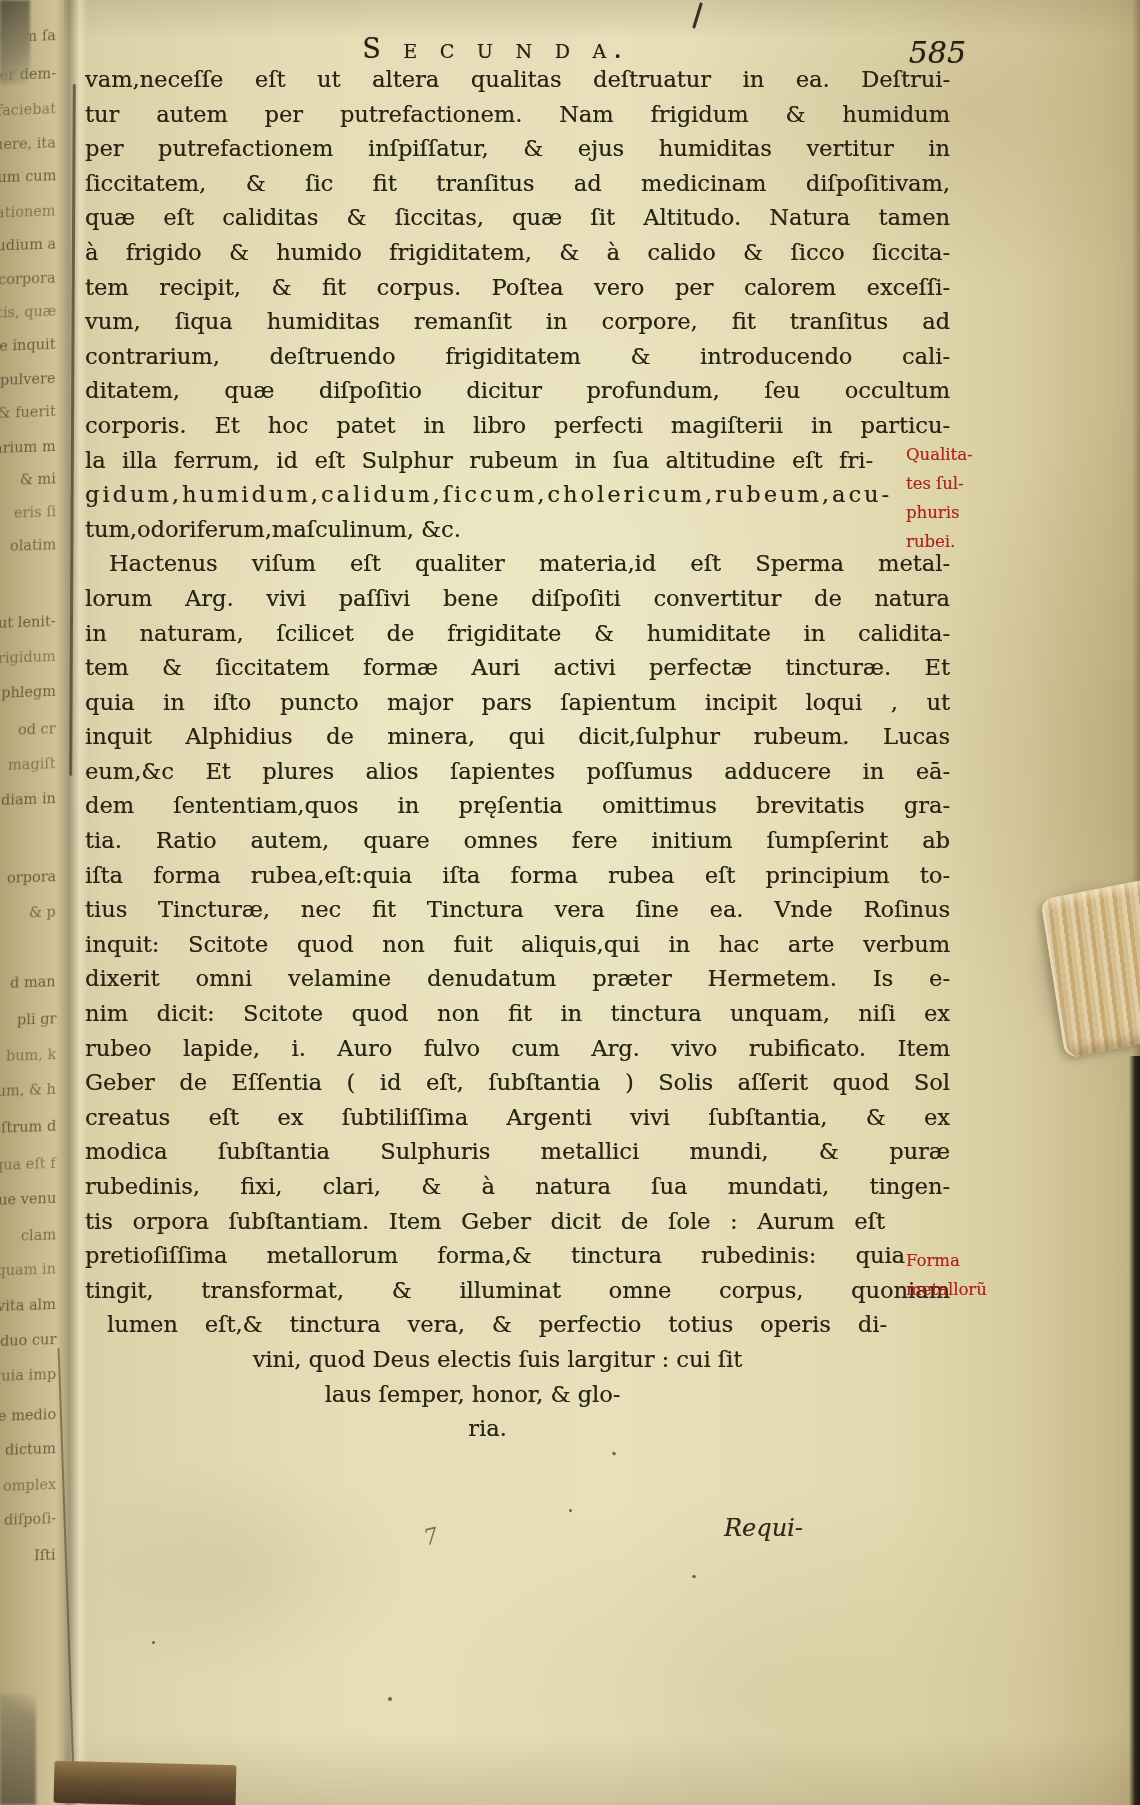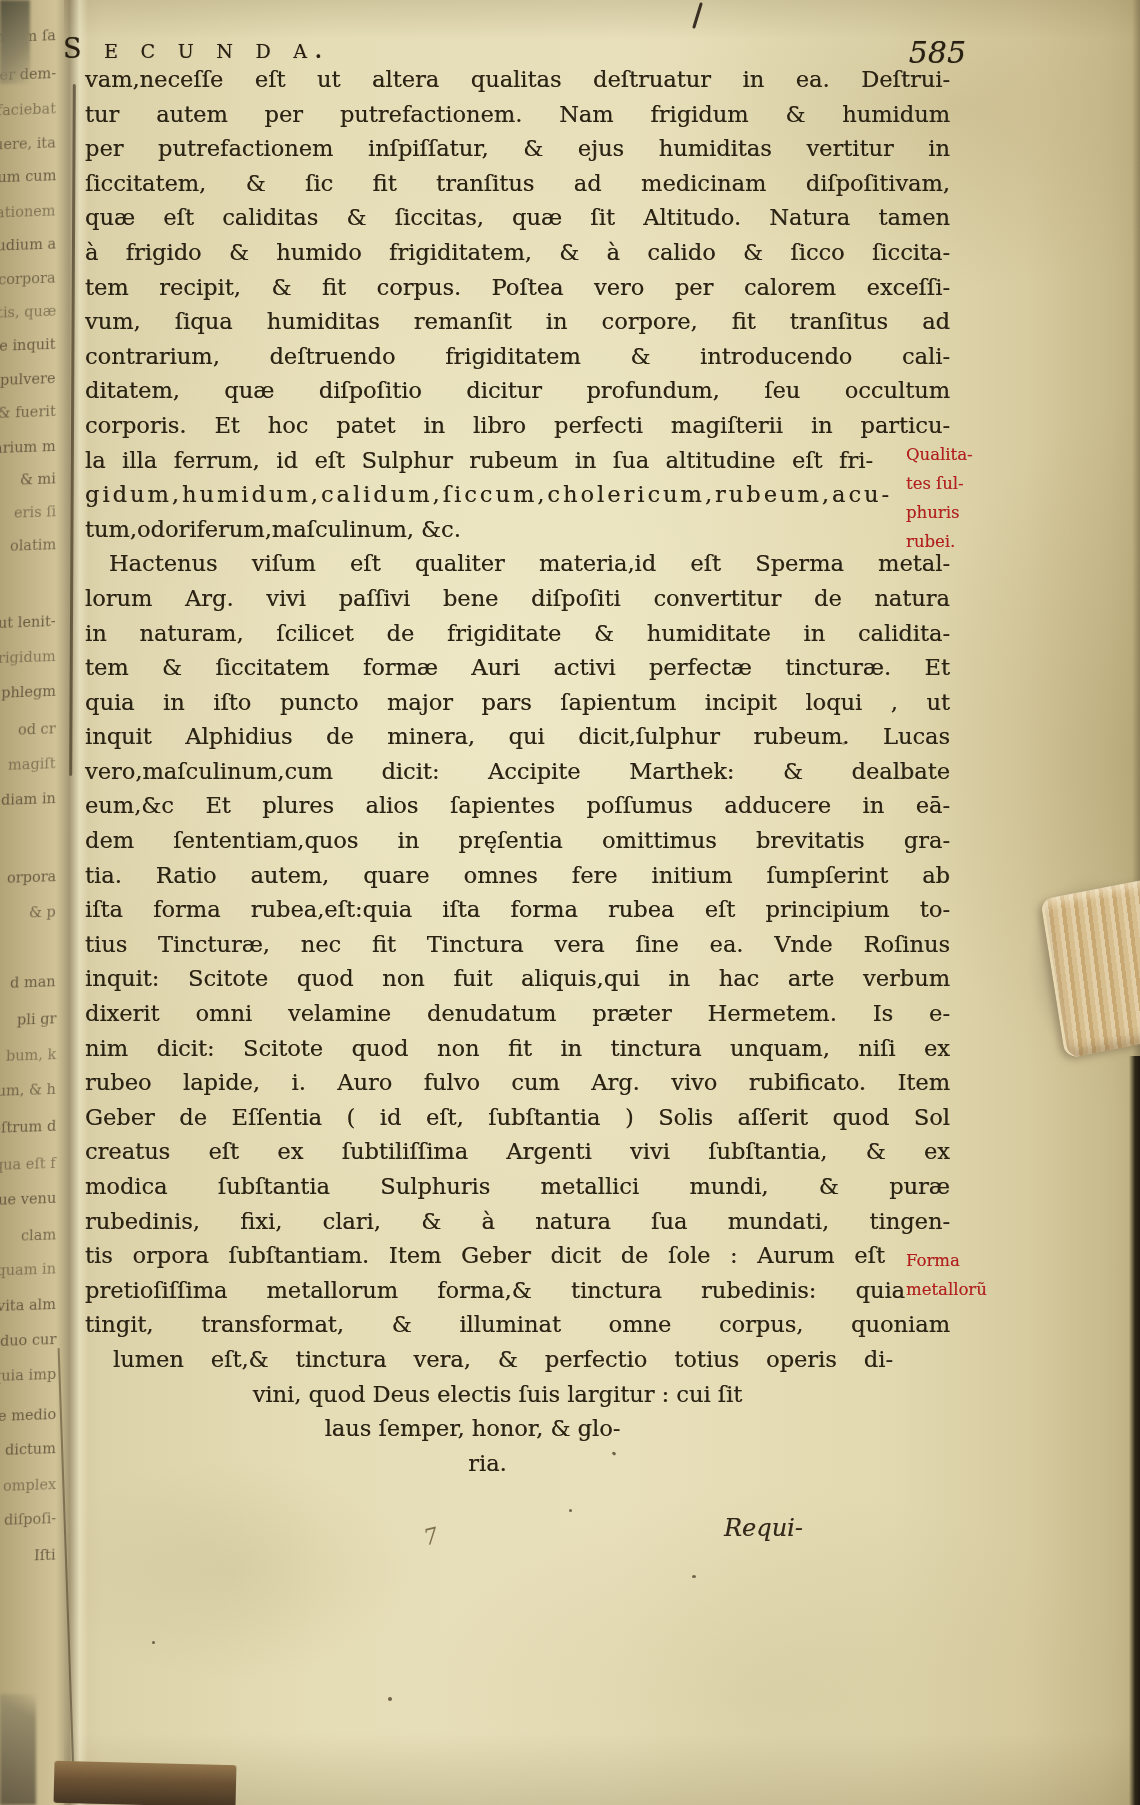--- a/index.html
+++ b/index.html
@@ -47,21 +47,21 @@
   
   .tab-shadow{position:absolute;left:1003px;top:838px;width:175px;height:255px;
     background:radial-gradient(closest-side, rgba(122,112,92,.5), rgba(122,112,92,0) 72%);}
   .bookmark-tab{position:absolute;left:1052px;top:889px;width:100px;height:161px;
     transform:rotate(-9deg) skewY(-2deg);border-radius:12px 0 0 14px;
     border-left:3px solid #e9dab3;
     background:repeating-linear-gradient(92deg,#e1cea6 0 4px,#c8a873 4px 8px,#d7be8f 8px 13px);
     box-shadow:-4px 2px 7px rgba(125,110,82,.55), inset 0 6px 8px rgba(255,248,225,.5), inset 0 -8px 10px rgba(120,95,60,.35);}
   
   .header-row{position:absolute;left:85px;top:33px;width:865px;height:36px;color:#271f12;}
-  .title{position:absolute;left:0;right:0;text-align:left;transform:translateX(-22px);
+  .title{position:absolute;left:0;right:0;text-align:center;transform:translateX(-22px);
     font-size:27px;letter-spacing:7px;font-variant:small-caps;
     text-shadow:.3px .4px .7px rgba(40,30,14,.5);}
   .pagenum{position:absolute;right:-16px;top:2px;font-style:italic;font-size:30px;
     text-shadow:.3px .4px .7px rgba(40,30,14,.5);}
   .text-block{position:absolute;left:85px;top:62px;width:865px;color:#2a2213;}
   .line{width:865px;height:34.6px;line-height:34.6px;font-size:22.5px;
     text-shadow:.3px .35px .6px rgba(42,32,16,.55);}
   .line.j{text-align:justify;text-align-last:justify;}
   .line.l{text-align:left;}
   .line.c{text-align:center;text-align-last:center;}
@@ -163,38 +163,37 @@
     <div class="line j">corporis. Et hoc patet in libro perfecti magiſterii in particu-</div>
     <div class="line j" style="width: 788px;">la illa ferrum, id eſt Sulphur rubeum in ſua altitudine eſt fri-</div>
     <div class="line j" style="width: 838px; letter-spacing: 3px;">gidum,humidum,calidum,ſiccum,cholericum,rubeum,acu-</div>
     <div class="line l">tum,odoriferum,maſculinum, &amp;c.</div>
     <div class="line j" style="text-indent: 24px;">Hactenus viſum eſt qualiter materia,id eſt Sperma metal-</div>
     <div class="line j">lorum Arg. vivi paſſivi bene diſpoſiti convertitur de natura</div>
     <div class="line j">in naturam, ſcilicet de frigiditate &amp; humiditate in calidita-</div>
     <div class="line j">tem &amp; ſiccitatem formæ Auri activi perfectæ tincturæ. Et</div>
     <div class="line j">quia in iſto puncto major pars ſapientum incipit loqui , ut</div>
     <div class="line j">inquit Alphidius de minera, qui dicit,ſulphur rubeum. Lucas</div>
-    <div class="line j">vero,maſculinum,cum dicit: Accipite Marthek: &amp; dealbate</div>
     <div class="line j">eum,&amp;c  Et plures alios ſapientes poſſumus adducere in eā-</div>
     <div class="line j">dem ſententiam,quos in pręſentia omittimus brevitatis gra-</div>
     <div class="line j">tia. Ratio autem, quare omnes fere initium ſumpſerint ab</div>
     <div class="line j">iſta forma rubea,eſt:quia iſta forma rubea eſt principium to-</div>
     <div class="line j">tius Tincturæ, nec fit Tinctura vera ſine ea. Vnde Roſinus</div>
     <div class="line j">inquit: Scitote quod non fuit aliquis,qui in hac arte verbum</div>
     <div class="line j">dixerit omni velamine denudatum præter Hermetem. Is e-</div>
     <div class="line j">nim dicit: Scitote quod non fit in tinctura unquam, niſi ex</div>
     <div class="line j">rubeo lapide, i. Auro fulvo cum Arg. vivo rubificato. Item</div>
     <div class="line j">Geber de Eſſentia ( id eſt, ſubſtantia ) Solis aſſerit quod Sol</div>
     <div class="line j">creatus eſt ex ſubtiliſſima Argenti vivi ſubſtantia, &amp; ex</div>
     <div class="line j">modica ſubſtantia Sulphuris metallici mundi, &amp; puræ</div>
     <div class="line j">rubedinis, fixi, clari, &amp; à natura ſua mundati, tingen-</div>
     <div class="line j" style="width: 800px;">tis orpora ſubſtantiam. Item Geber dicit de ſole : Aurum eſt</div>
     <div class="line j" style="width: 820px;">pretioſiſſima metallorum forma,&amp; tinctura rubedinis: quia</div>
     <div class="line j">tingit, transformat, &amp; illuminat omne corpus, quoniam</div>
-    <div class="line j" style="width: 780px; margin-left: 28px;">lumen eſt,&amp; tinctura vera, &amp; perfectio totius operis di-</div>
+    <div class="line j" style="width: 780px; margin-left: 22px;">lumen eſt,&amp; tinctura vera, &amp; perfectio totius operis di-</div>
     <div class="line c" style="transform: translateX(-20px);">vini, quod Deus electis ſuis largitur : cui ſit</div>
     <div class="line c" style="transform: translateX(-45px); text-align: center;">laus ſemper, honor, &amp; glo-</div>
     <div class="line c" style="transform: translateX(-30px);">ria.</div>
   </div>
 
 <div>
     <div class="margin-note" style="top: 440px;">
       <div>Qualita-</div>
       <div>tes ſul-</div>
       <div>phuris</div>

